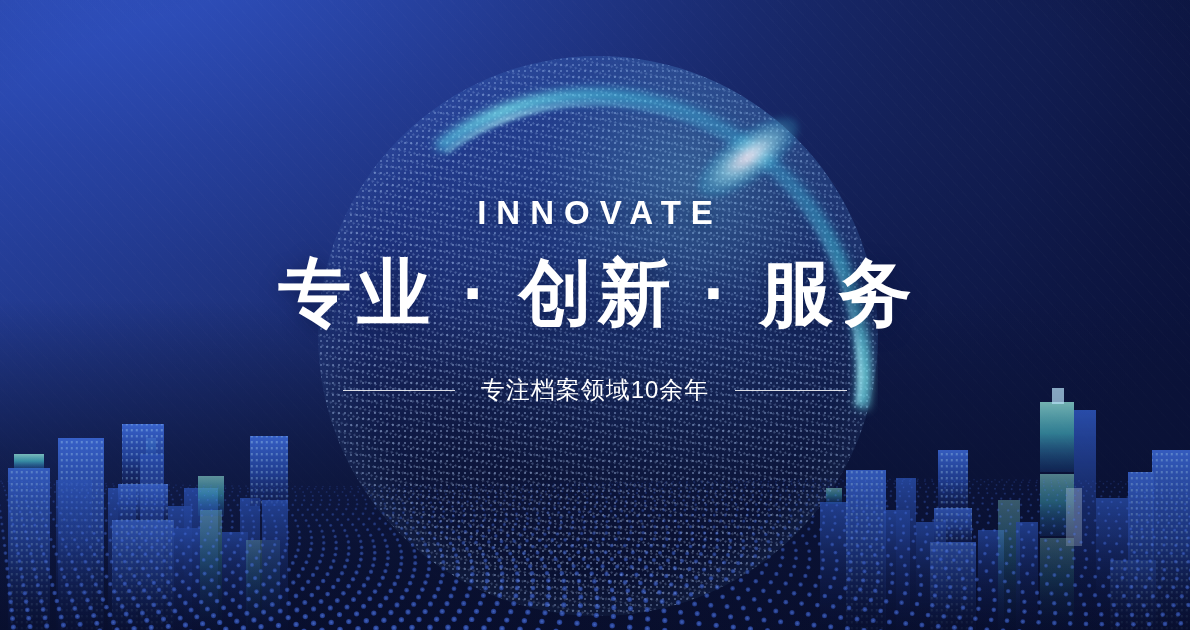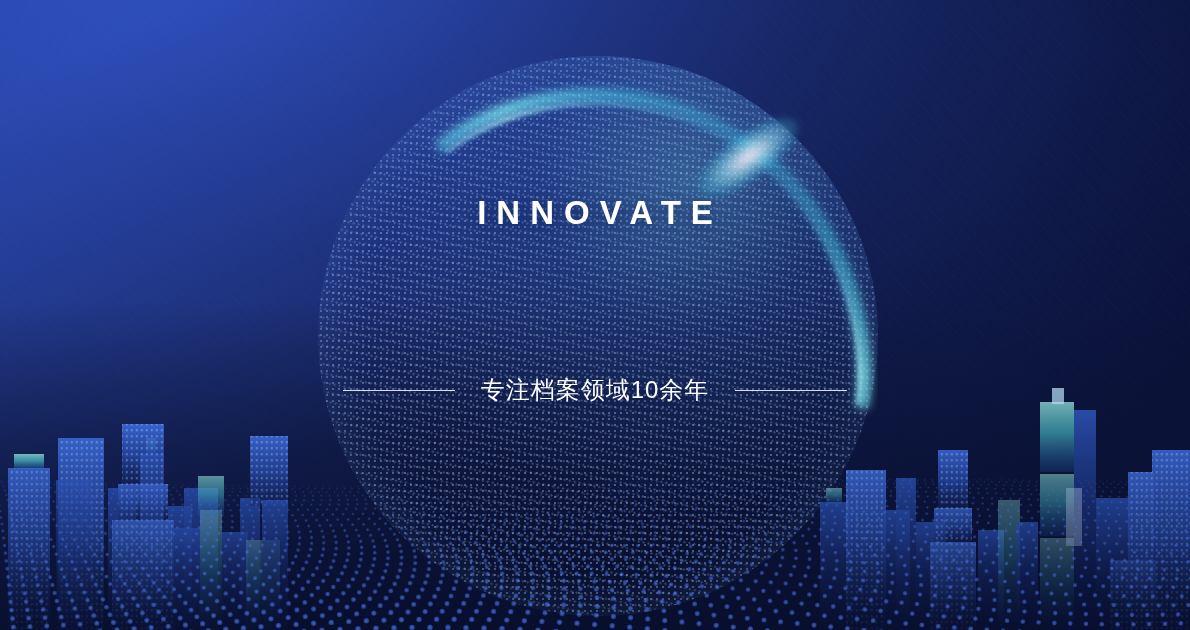--- a/index.html
+++ b/index.html
@@ -2844,20 +2844,21 @@
         <circle cx="484.0" cy="178.0" r="2.80" opacity="0.73"></circle>
         <circle cx="502.0" cy="178.6" r="2.80" opacity="0.73"></circle>
         <circle cx="520.0" cy="179.3" r="2.80" opacity="0.73"></circle>
         <circle cx="538.0" cy="180.2" r="2.80" opacity="0.73"></circle>
         <circle cx="556.0" cy="181.3" r="2.80" opacity="0.73"></circle>
       </g>
   </svg>
 
   <div class="content">
     <div class="eyebrow">INNOVATE</div>
+    <div class="headline">专业 · 创新 · 服务</div>
     <div class="sub-row">
       <span class="sub-line"></span>
       <span class="subtitle">专注档案领域10余年</span>
       <span class="sub-line"></span>
     </div>
   </div>
 
 </div>
 
 </body></html>

